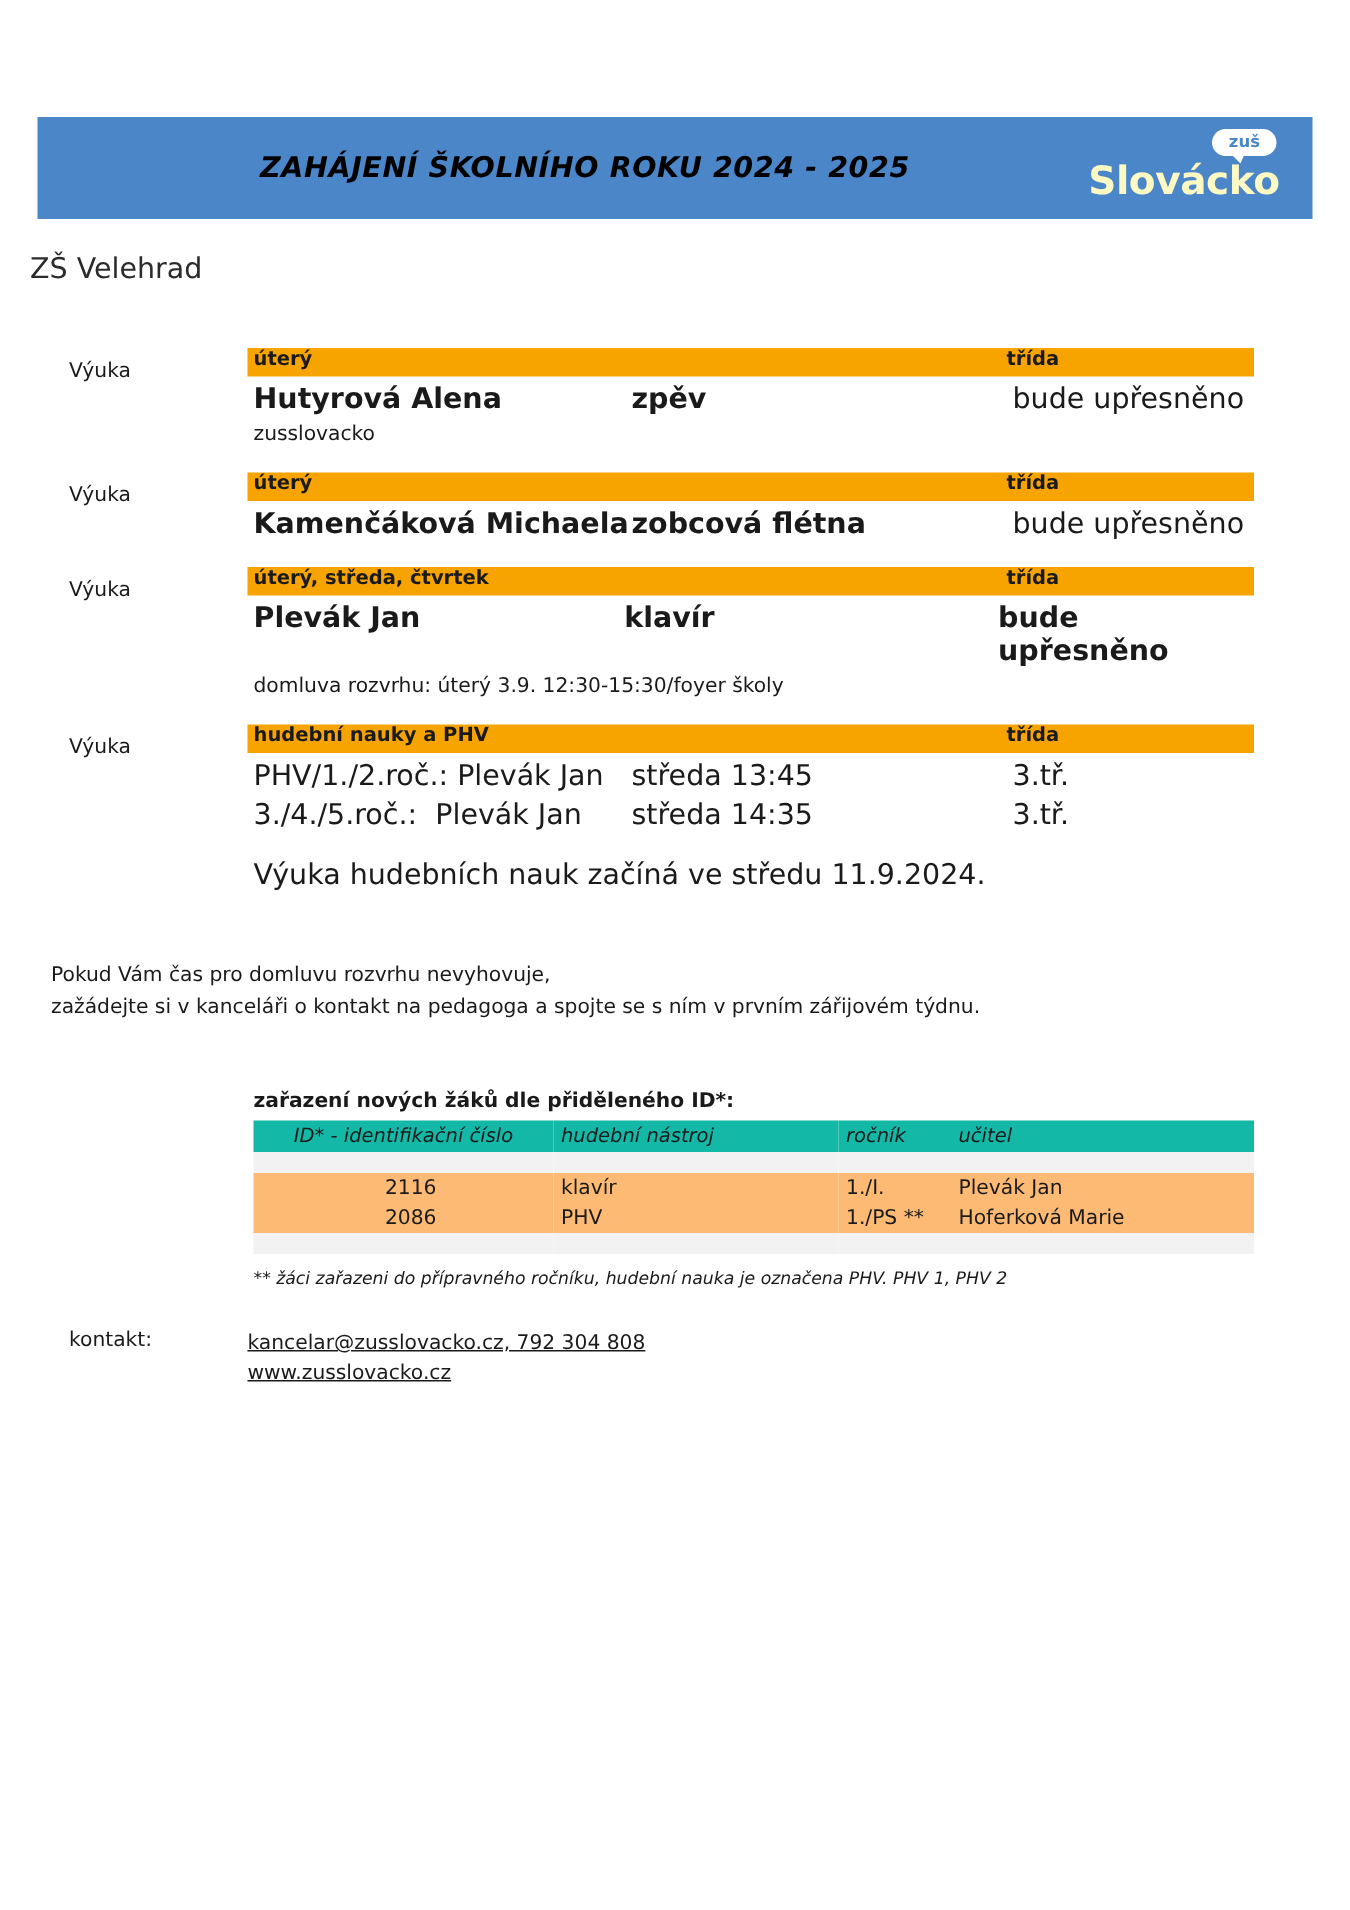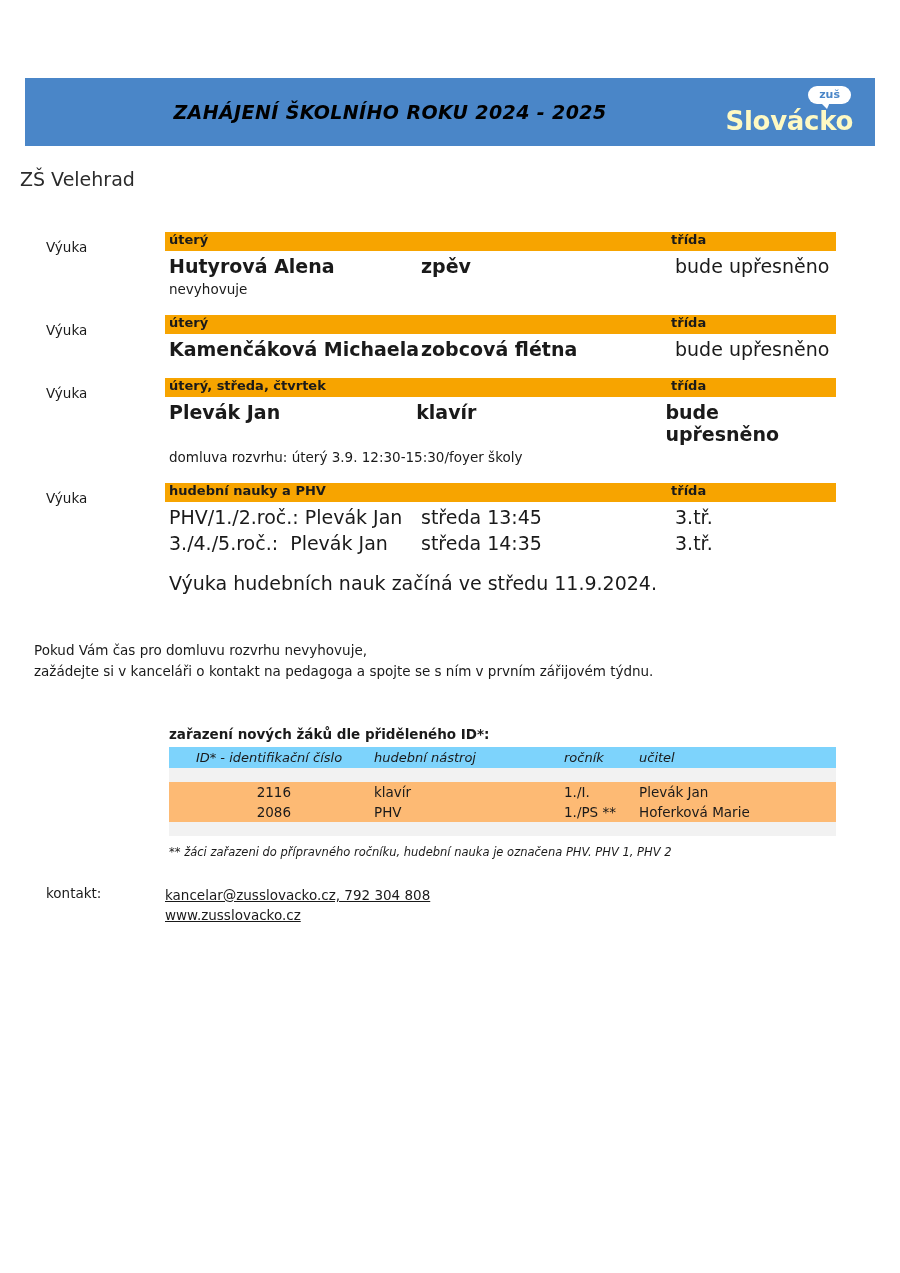--- a/index.html
+++ b/index.html
@@ -176,21 +176,21 @@
     margin-top: 44px;
   }
   .enroll-table {
     margin-left: 153px;
     width: 667px;
     border-collapse: collapse;
     font-size: 13px;
     margin-top: 5px;
   }
   .enroll-table th {
-    background: #7dd3fc;
+    background: #14b8a6;
     font-style: italic;
     font-weight: normal;
     text-align: left;
     padding: 3px 5px;
     height: 21px;
   }
   .enroll-table th.id-col { text-align: center; width: 200px; }
   .enroll-table th.instr-col { width: 190px; }
   .enroll-table th.year-col { width: 75px; }
   .enroll-table td {
@@ -252,21 +252,21 @@
     <div class="lesson-body">
       <div class="lesson-head">
         <div class="day">úterý</div>
         <div class="trida">třída</div>
       </div>
       <div class="lesson-row">
         <div class="teacher">Hutyrová Alena</div>
         <div class="instrument">zpěv</div>
         <div class="room">bude upřesněno</div>
       </div>
-      <div class="lesson-note">nevyhovuje</div>
+      <div class="lesson-note">zusslovacko</div>
     </div>
   </div>
 
   <div class="lesson-block">
     <div class="lesson-label">Výuka</div>
     <div class="lesson-body">
       <div class="lesson-head">
         <div class="day">úterý</div>
         <div class="trida">třída</div>
       </div>

